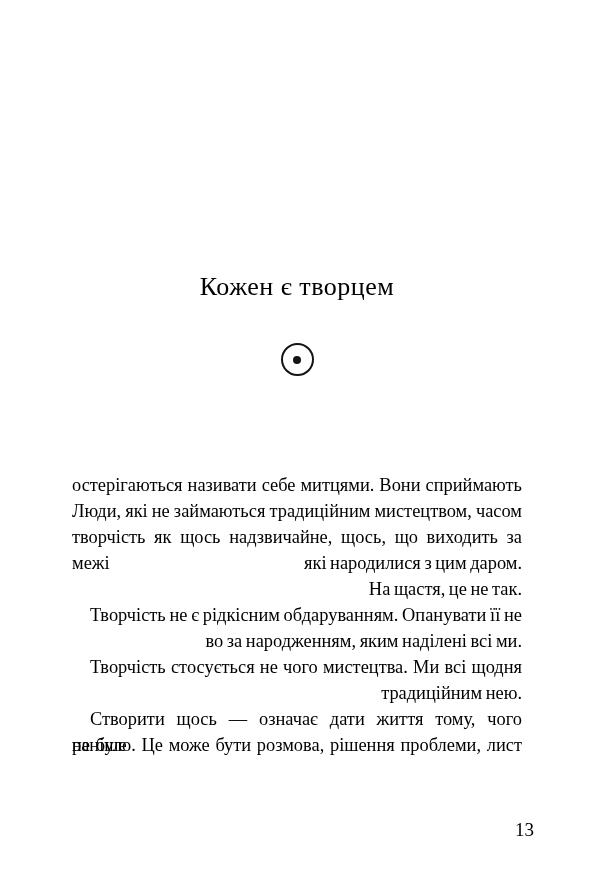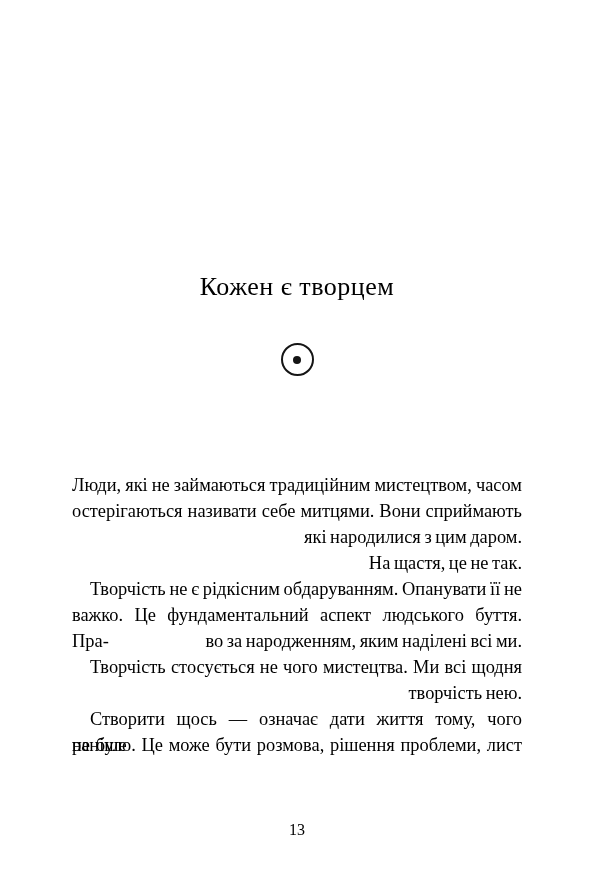--- a/index.html
+++ b/index.html
@@ -72,50 +72,50 @@
     text-align: justify;
     text-align-last: justify;
   }
   .body-line.indent {
     text-indent: 18px;
     font-family: Liberation Serif, serif;
   }
   .page-number {
     position: absolute;
     top: 820px;
-    left: 72px;
+    left: 84px;
     width: 450px;
-    text-align: center;
-    font-size: 16px;
+    text-align: right;
+    font-size: 19px;
     line-height: 20px;
   }
 </style>
 </head>
 <body>
 
 <div class="page" style="background: rgb(255, 255, 255); color: #000000; padding-left: 12px;">
 
   <h1 class="chapter-title" style="margin:0; font-weight:normal;">Кожен є творцем</h1>
 
   <div class="ornament-row">
     <div class="ornament-circle">
       <div class="ornament-dot"></div>
     </div>
   </div>
 
   <div class="body-text">
 
-  <div class="body-line just">Люди, які не займаються традиційним мистецтвом, часом</div>
-      <div class="body-line just">остерігаються називати себе митцями. Вони сприймають</div>
+  <div class="body-line just">остерігаються називати себе митцями. Вони сприймають</div>
+      <div class="body-line just">Люди, які не займаються традиційним мистецтвом, часом</div>
+      <div class="body-line just">творчість як щось надзвичайне, щось, що виходить за межі</div>
       <div class="body-line">які народилися з цим даром.</div>
       <div class="body-line indent">На щастя, це не так.</div>
       <div class="body-line just indent">Творчість не є рідкісним обдаруванням. Опанувати її не</div>
-      <div class="body-line just">важко. Це фундаментальний аспект людського буття. Пра-</div>
       <div class="body-line">во за народженням, яким наділені всі ми.</div>
       <div class="body-line just indent">Творчість стосується не чого мистецтва. Ми всі щодня</div>
-      <div class="body-line">творчість нею.</div>
+      <div class="body-line">традиційним нею.</div>
       <div class="body-line just indent">Створити щось — означає дати життя тому, чого раніше</div>
       <div class="body-line just">не було. Це може бути розмова, рішення проблеми, лист</div>
     </div>
 
   <div class="page-number">13</div>
 
 </div>
 
 </body></html>

